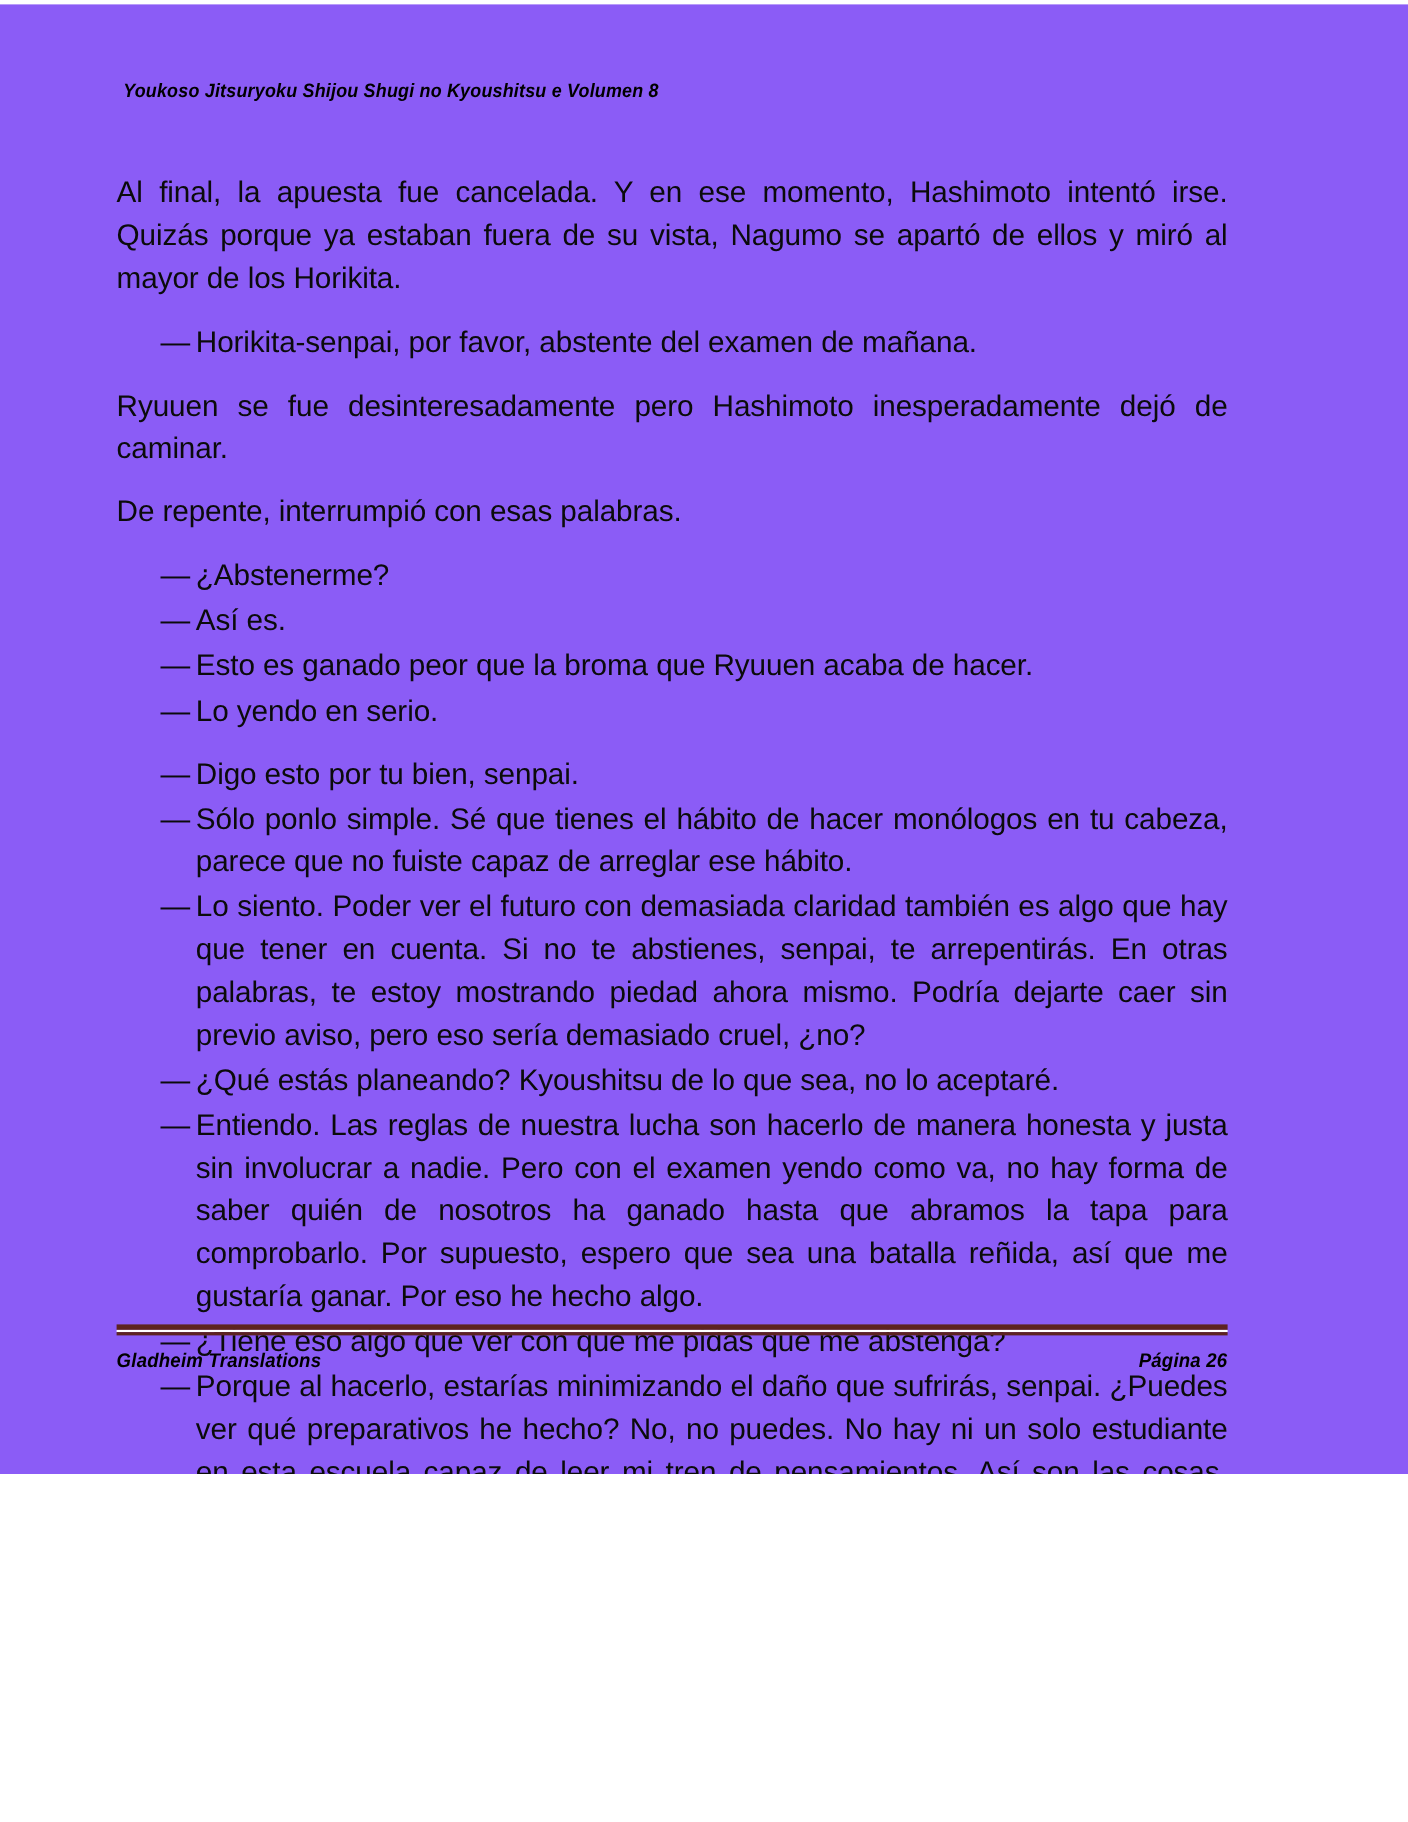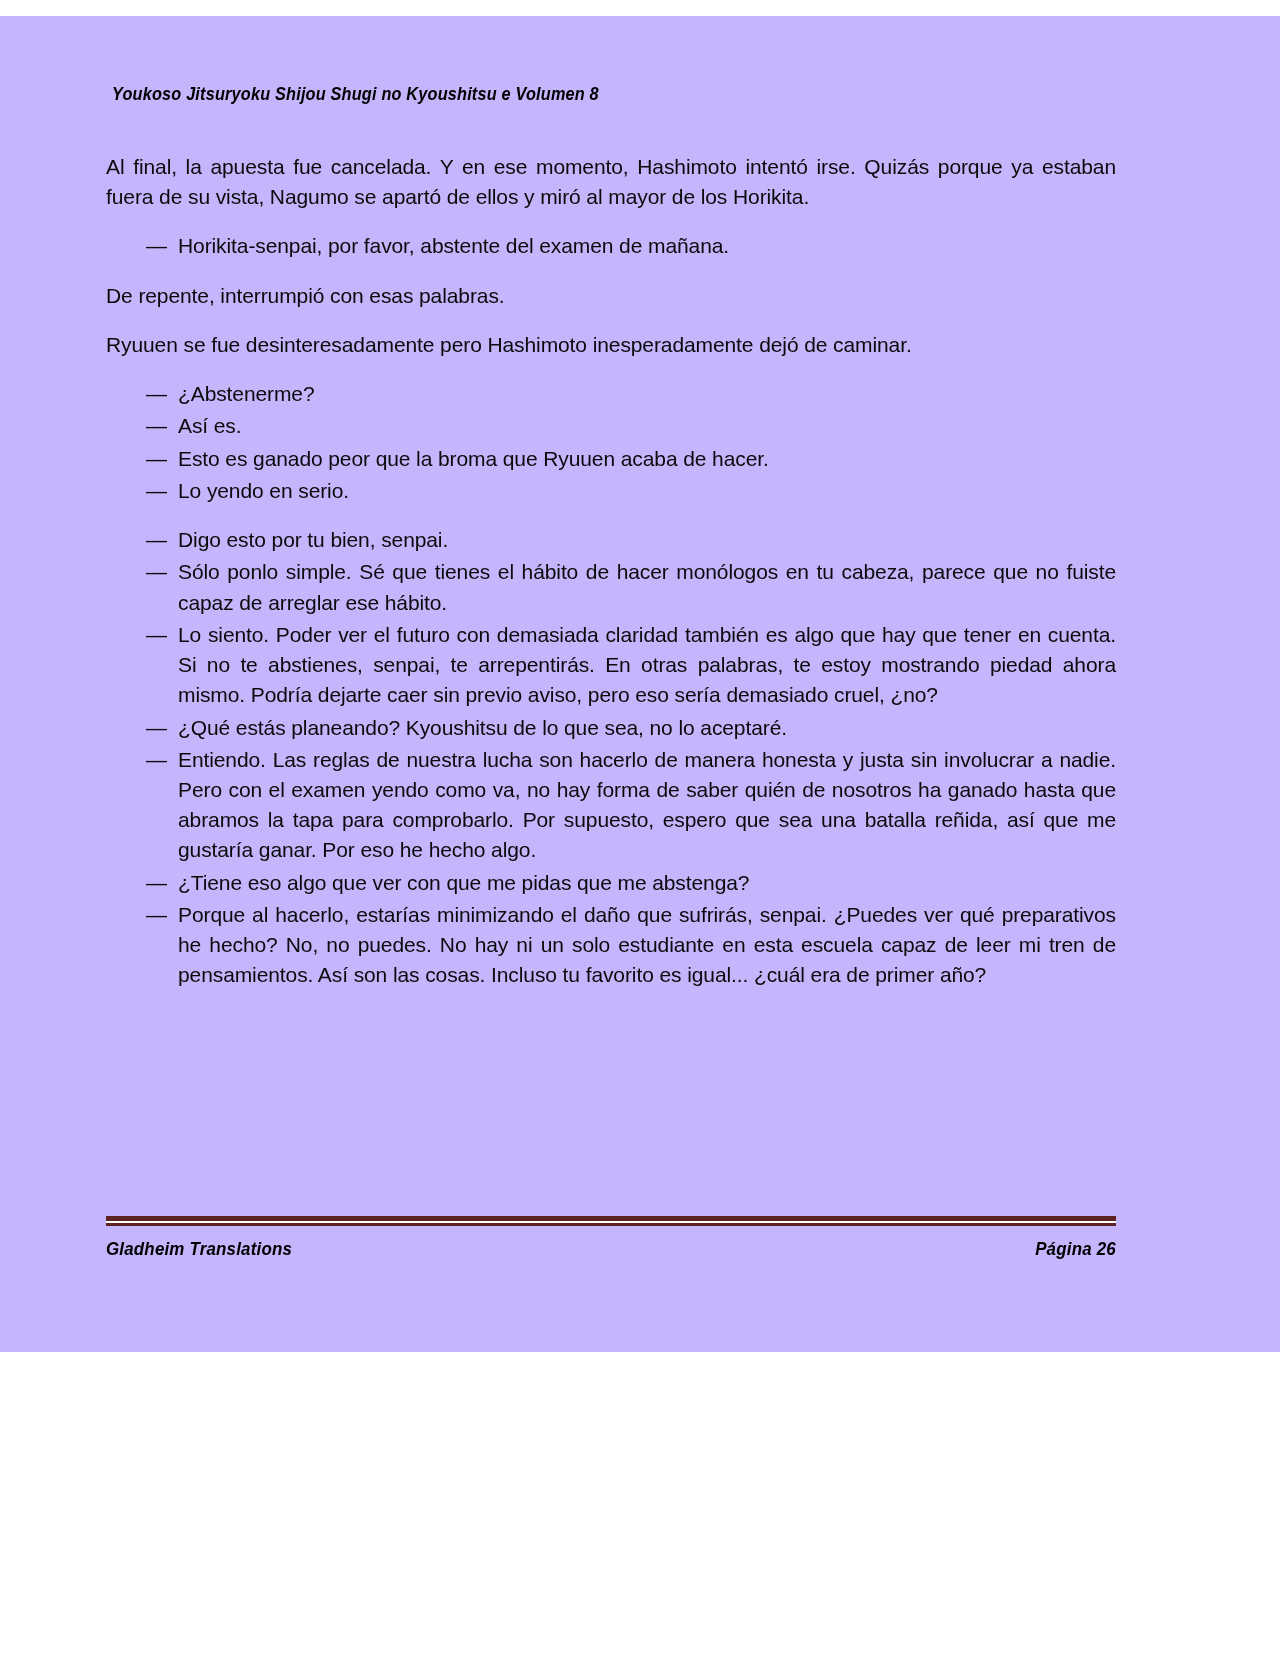--- a/index.html
+++ b/index.html
@@ -4,22 +4,22 @@
 <style>
   html, body {
     margin: 0;
     padding: 0;
     background: #ffffff;
   }
   .page {
     position: relative;
     width: 1280px;
     height: 1336px;
-    margin: 16px auto;
-    background: #c4b5fd;
+    margin: 4px auto;
+    background: #8b5cf6;
     box-sizing: border-box;
     font-family: "Liberation Sans", "DejaVu Sans", sans-serif;
     overflow: hidden;
   }
 
   
   .header {
     position: absolute;
     top: 68px;
     left: 112px;
@@ -33,24 +33,24 @@
     letter-spacing: 0.2px;
     color: #000000;
     white-space: nowrap;
     transform: scaleX(0.93);
     transform-origin: left center;
   }
 
   
   .content {
     position: absolute;
-    top: 136px;
+    top: 152px;
     left: 106px;
     width: 1010px;
-    font-size: 21px;
+    font-size: 27px;
     line-height: 1.44;
     color: #0b0b0b;
     text-align: justify;
     -webkit-font-smoothing: none;
   }
   .content p {
     margin: 0 0 19px 0;
     text-align: justify;
     text-justify: inter-word;
     font-weight: 400;
@@ -134,23 +134,23 @@
   <div class="content">
 
     <p class="para">Al final, la apuesta fue cancelada. Y en ese momento, Hashimoto intentó irse. Quizás porque ya estaban fuera de su vista, Nagumo se apartó de ellos y miró al mayor de los Horikita.</p>
 
     <div class="dialogue">
       <div class="line short">
         <span class="dash">—</span><span>Horikita-senpai, por favor, abstente del examen de mañana.</span>
       </div>
     </div>
 
+    <p class="para">Ryuuen se fue desinteresadamente pero Hashimoto inesperadamente dejó de caminar.</p>
+
     <p class="para">De repente, interrumpió con esas palabras.</p>
-
-    <p class="para">Ryuuen se fue desinteresadamente pero Hashimoto inesperadamente dejó de caminar.</p>
 
     <div class="dialogue">
       <div class="line short">
         <span class="dash">—</span><span>¿Abstenerme?</span>
       </div>
       <div class="line short">
         <span class="dash">—</span><span>Así es.</span>
       </div>
       <div class="line short">
         <span class="dash">—</span><span>Esto es ganado peor que la broma que Ryuuen acaba de hacer.</span>

